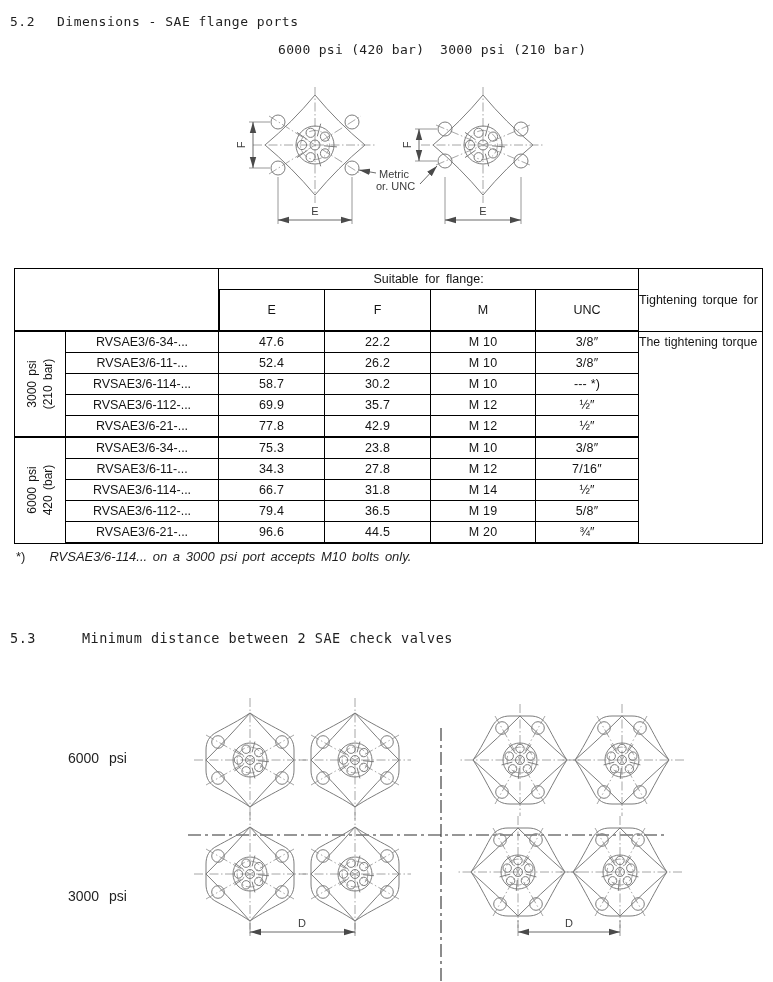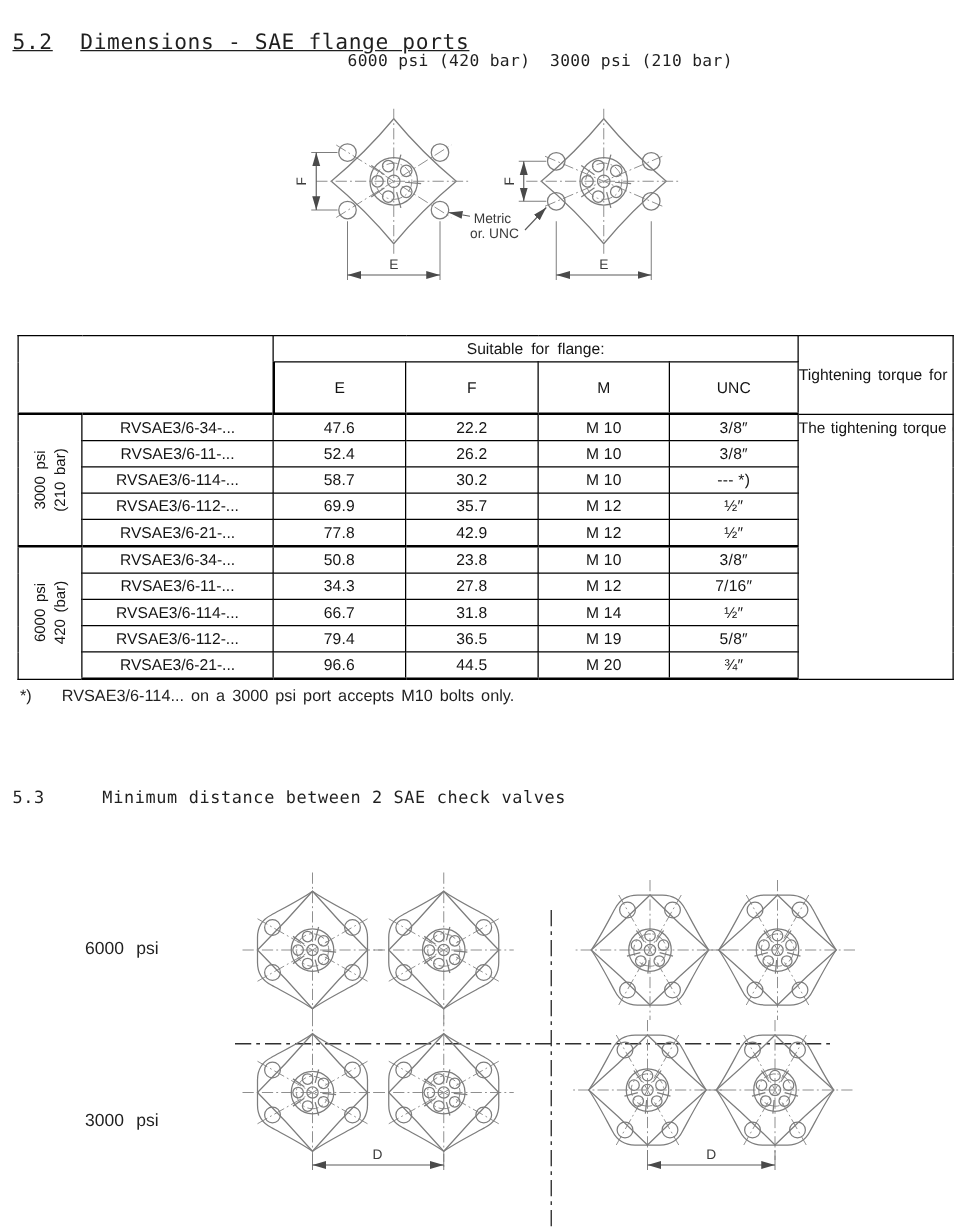--- a/index.html
+++ b/index.html
@@ -1,29 +1,29 @@
 <!DOCTYPE html>
 <html><head>
 <meta charset="utf-8">
 <style>
   html,body{margin:0;padding:0;}
   body{width:773px;height:982px;background:#ffffff;position:relative;overflow:hidden;
        font-family:"Liberation Sans","DejaVu Sans",sans-serif;color:#1f1f1f;}
   .abs{position:absolute;}
   .mono{font-family:"DejaVu Sans Mono","Liberation Mono",monospace;}
   
-  .h-52{left:10px;top:24px;font-size:17px;letter-spacing:.5px;text-decoration:underline;}
+  .h-52{left:10px;top:14px;font-size:13px;letter-spacing:.5px;}
   .h-52 .ttl{margin-left:22px;}
   .h-53{left:10px;top:630px;font-size:13.5px;letter-spacing:.5px;}
   .h-53 .ttl{margin-left:46px;}
   .cap{top:42px;font-size:13px;letter-spacing:.3px;}
   .cap1{left:278px;} .cap2{left:440px;}
   
   .foot{left:16px;top:549px;font-size:13px;}
-  .foot .txt{margin-left:24px;word-spacing:2px;}
+  .foot .txt{margin-left:24px;word-spacing:2px;font-style:italic;}
   
   .plabel{left:68px;font-size:14px;word-spacing:6px;}
   .pl6{top:750px;} .pl3{top:888px;}
   
   table.ports{position:absolute;left:14px;top:268px;border-collapse:collapse;table-layout:fixed;
       width:748px;font-size:12.5px;color:#141414;}
   table.ports td{border:1px solid #000;padding:0;text-align:center;line-height:20px;
       overflow:hidden;white-space:nowrap;}
   td.blank{border:none;}
   td.hsuit{border-left:2px solid #000;border-top:2px solid #000;border-bottom:none;height:19px;word-spacing:3px;margin-left:16px;}
@@ -201,21 +201,21 @@
   </tr>
 
   <tr class="gs">
     <td class="gcell g2 bd" rowspan="5">
       <div class="rot">
             <span>6000 psi</span>
             <span>420 (bar)</span>
           </div>
     </td>
     <td class="model bd">RVSAE3/6-34-...</td>
-    <td class="num bd">50.8</td>
+    <td class="num bd">75.3</td>
     <td class="num bd">23.8</td>
     <td class="num bd">M 10</td>
     <td class="num bd">3/8″</td>
   </tr>
   <tr>
     <td class="model">RVSAE3/6-11-...</td>
     <td class="num">34.3</td>
     <td class="num">27.8</td>
     <td class="num">M 12</td>
     <td class="num">7/16″</td>

